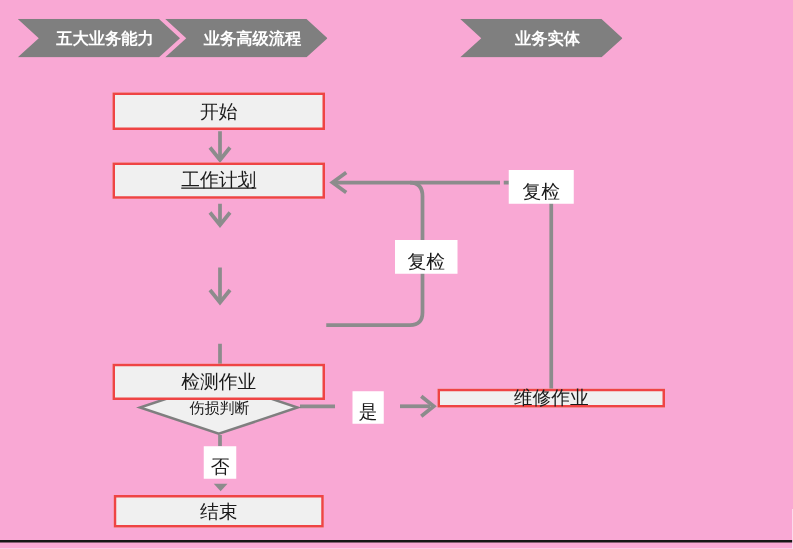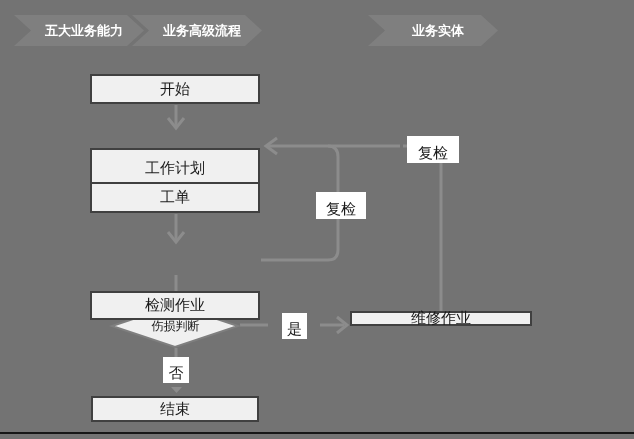--- a/index.html
+++ b/index.html
@@ -1,37 +1,37 @@
 <!DOCTYPE html>
 <html><head>
 <meta charset="utf-8">
 <style>
   html,body{margin:0;padding:0;background:#ffffff;}
   #stage{
-    position:relative;width:634px;height:439px;background:#737373;overflow:hidden;
+    position:relative;width:634px;height:439px;background:#f9a8d4;overflow:hidden;
     font-family:"Liberation Sans","DejaVu Sans",sans-serif;
   }
   
   .chev{
     position:absolute;top:15px;height:31px;width:130px;
     background:#7F7F7F;color:#ffffff;font-size:13px;font-weight:bold;
     display:flex;align-items:center;justify-content:center;
     padding-left:10px;box-sizing:border-box;
     clip-path:polygon(0 0,113px 0,100% 50%,113px 100%,0 100%,17px 50%);
     cursor:default;
   }
   .chev-active{background:#2E78BE;}
   
   .node{
-    position:absolute;background:#F0F0F0;border:2px solid #404040;
+    position:absolute;background:#F0F0F0;border:2px solid #ef4444;
     box-sizing:border-box;display:flex;align-items:center;justify-content:center;
     font-size:15px;color:#1a1a1a;z-index:2;
   }
   #node-start     {left:90px; top:74px;  width:170px;height:30px;}
-  #node-work-plan {left:90px; top:148px; width:170px;height:41px;}
+  #node-work-plan {left:90px; top:130px; width:170px;height:29px;text-decoration:underline;}
   #node-work-order{left:90px; top:182px; width:170px;height:31px;}
   #node-inspection{left:90px; top:245px; width:170px;height:29px;margin-top:46px;}
   #node-repair    {left:350px;top:311px; width:182px;height:15px;}
   #node-end       {left:91px; top:396px; width:168px;height:26px;}
   
   .diamond-label{
     position:absolute;left:115px;top:315px;width:121px;height:22px;
     display:flex;align-items:center;justify-content:center;
     font-size:12px;color:#1a1a1a;z-index:2;background:transparent;
   }
@@ -98,23 +98,20 @@
 
     <polygon points="175,305 238,326 175,347 112,326" fill="#F0F0F0" stroke="#7F7F7F" stroke-width="2"></polygon>
   </svg>
 
   <div class="node" id="node-start">
       <span>开始</span>
     </div>
   <div class="node" id="node-work-plan">
       <span>工作计划</span>
     </div>
-  <div class="node" id="node-work-order">
-      <span>工单</span>
-    </div>
   <div class="node" id="node-inspection">
       <span>检测作业</span>
     </div>
   <div class="diamond-label">
       <span>伤损判断</span>
     </div>
   <div class="node" id="node-repair">
       <span>维修作业</span>
     </div>
   <div class="node" id="node-end">

